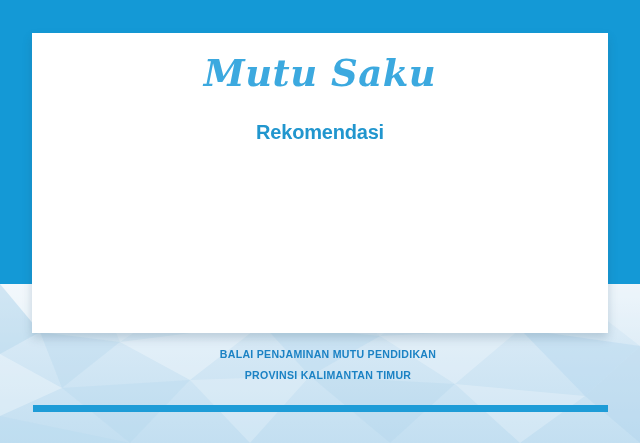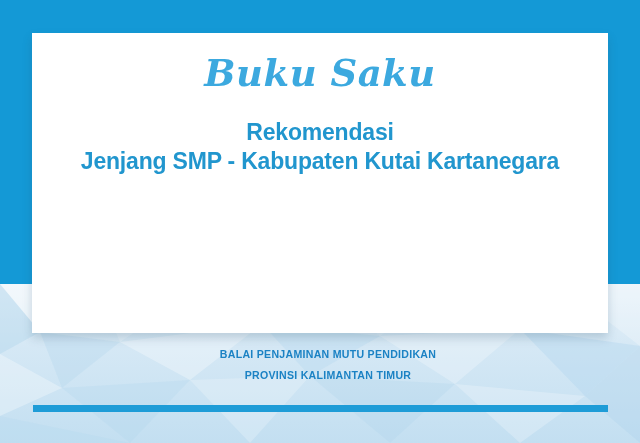--- a/index.html
+++ b/index.html
@@ -74,21 +74,21 @@
 
   .headline {
     position: absolute;
     left: 0;
     top: 85px;
     width: 576px;
     text-align: center;
     color: #2196CE;
     font-family: "Liberation Sans", "DejaVu Sans", sans-serif;
     font-weight: bold;
-    font-size: 23px;
+    font-size: 20px;
     line-height: 29px;
     letter-spacing: -0.2px;
   }
 
   .headline .hl-line {
     display: block;
     white-space: nowrap;
   }
 
   
@@ -149,25 +149,24 @@
       <polygon points="190,96 310,92 250,159" fill="#ffffff" opacity="0.22"></polygon>
       <polygon points="310,92 455,100 390,159" fill="#aed4ec" opacity="0.30"></polygon>
       <polygon points="455,100 585,112 520,159" fill="#ffffff" opacity="0.24"></polygon>
       <polygon points="585,112 640,62 640,159" fill="#aed4ec" opacity="0.36"></polygon>
       <polygon points="0,132 130,159 0,159" fill="#aed4ec" opacity="0.22"></polygon>
     </svg>
   </div>
 
   <div class="card">
 
-    <div class="script-title">Buku Saku</div>
+    <div class="script-title">Mutu Saku</div>
 
     <div class="headline">
       <span class="hl-line">Rekomendasi</span>
-      <span class="hl-line">Jenjang SMP - Kabupaten Kutai Kartanegara</span>
     </div>
 
   </div>
 
   <div class="footer">
     <span class="ft-line">BALAI PENJAMINAN MUTU PENDIDIKAN</span>
     <span class="ft-line">PROVINSI KALIMANTAN TIMUR</span>
   </div>
 
   <div class="bottom-bar"></div>

